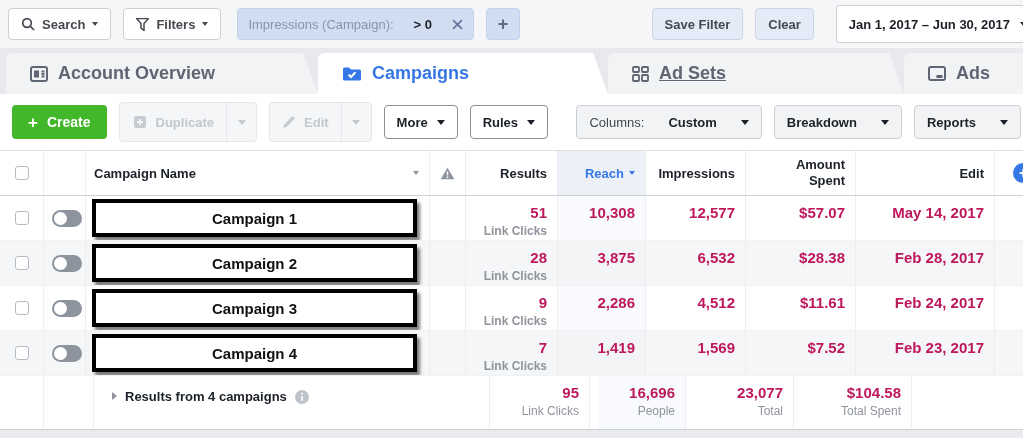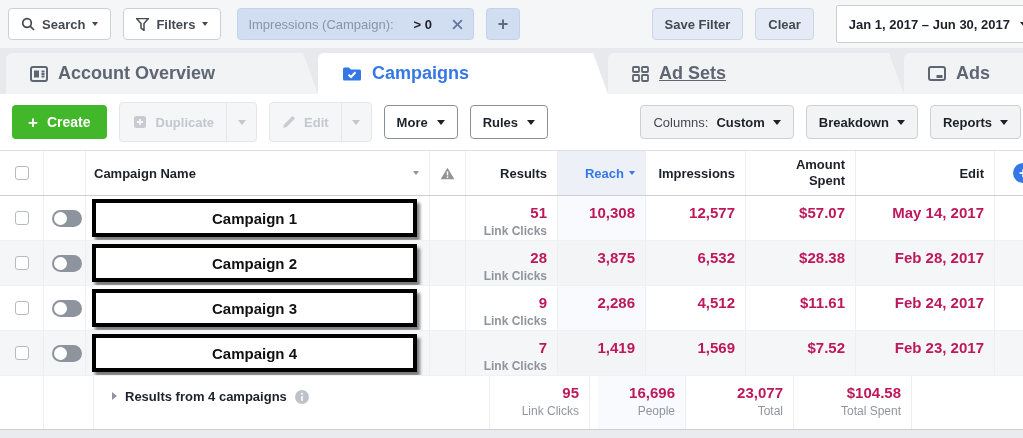--- a/index.html
+++ b/index.html
@@ -59,21 +59,21 @@
   .plus-glyph { font-size: 17px; font-weight: bold; line-height: 1; }
   .btn-split { display: inline-flex; height: 40px; background: #f5f6f7;
     border: 1px solid #e4e6ea; border-radius: 4px; color: #c3c8cf; font-weight: bold;
     margin-left: 12px; flex: 0 0 auto; }
   .btn-split .main { display: flex; align-items: center; gap: 8px; padding: 0 12px; }
   .btn-split .caret-part { width: 30px; display: flex; align-items: center;
     justify-content: center; border-left: 1px solid #e4e6ea; color: #c3c8cf; }
   .btn-outline { background: #fff; border: 1px solid #8a9097; height: 34px;
     color: #1c2028; margin-left: 12px; gap: 9px; }
   .btn-gray { background: #f2f3f5; border: 1px solid #ccd0d5; height: 34px;
-    color: #1c2028; margin-left: 12px; gap: 8px; }
+    color: #1c2028; margin-left: 12px; gap: 24px; }
   .cols-prefix { font-weight: normal; color: #444950; }
   .rep-cut { margin-right: -10px; }
 
   
   .grid { background: #fff; }
   .row { display: grid; grid-template-columns: var(--cols); }
   .c { border-right: 1px solid #eceef0; overflow: hidden; }
   .c:last-child { border-right: none; }
   .hrow { height: 46px; border-top: 1px solid #dddfe2; border-bottom: 1px solid #ccd0d5; }
   .hrow .c { display: flex; align-items: center; font-weight: bold; }

